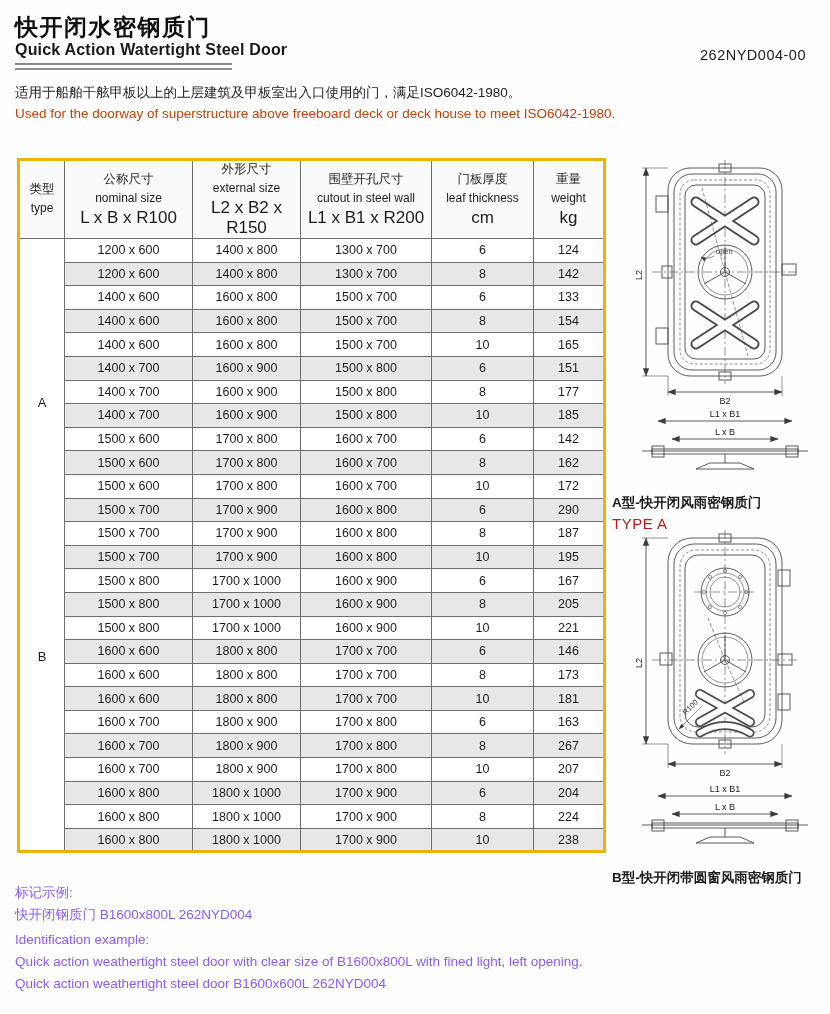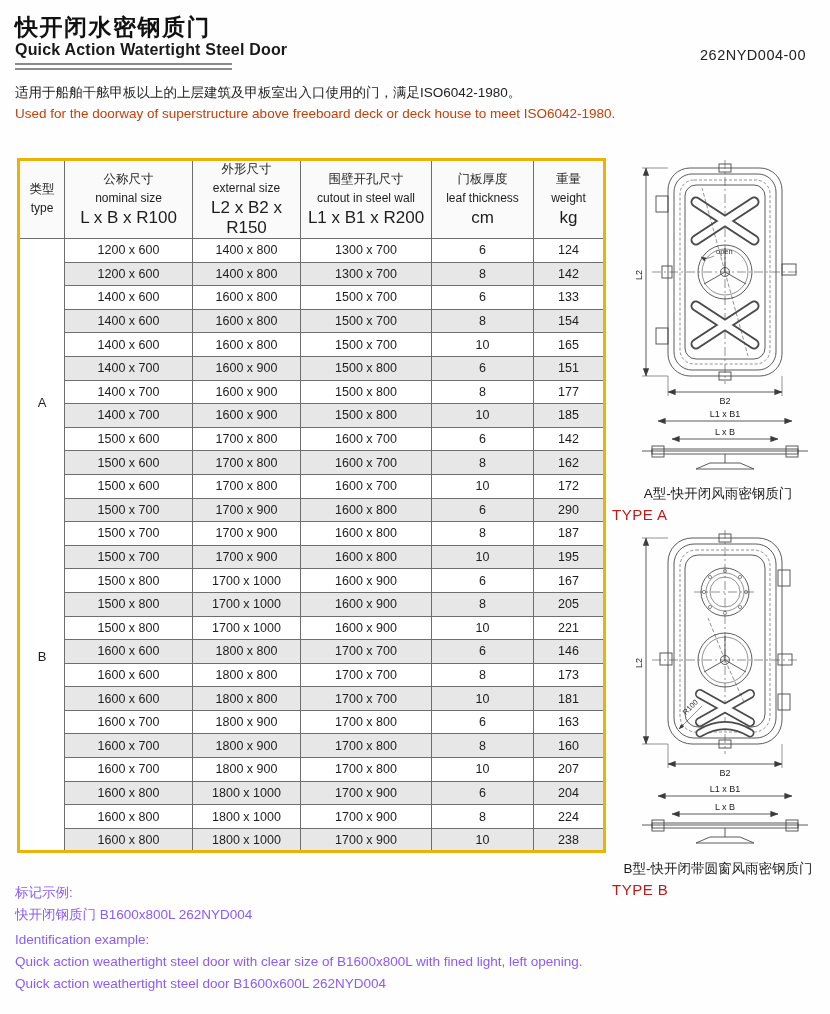--- a/index.html
+++ b/index.html
@@ -37,21 +37,21 @@
   .type-label { position:absolute; left:0; width:100%; text-align:center;
                 font-size:13px; color:#1d1d1d; }
   .type-label.pos-0 { top:25.5%; }
   .type-label.pos-1 { top:67%; }
 
   
   .figure { position:absolute; width:212px; }
   .figure-a { left:612px; top:158px; }
   .figure-b { left:612px; top:526px; }
   .figure svg { display:block; }
-  .fig-caption-cn { text-align:center; font-size:13.5px; color:#1b1b1b; margin-top:12px; }
+  .fig-caption-cn { text-align:left; font-size:13.5px; color:#1b1b1b; margin-top:21px;font-weight:bold; }
   .fig-caption-en { font-size:15px; color:#b91c1c; margin-top:3px;
                     letter-spacing:0.5px; }
   .drawing { stroke:#4a4a4a; fill:none; stroke-width:0.9; }
   .thin    { stroke-width:0.6; }
   .dimtxt  { font-size:9px; fill:#222; stroke:none; }
   .smalltxt{ font-size:7.5px; fill:#333; stroke:none; }
 
   
   .footer { position:absolute; left:15px; top:882px; width:805px; }
   .f-line { font-size:13.5px; color:#8b5cf6; line-height:22px; }
@@ -264,21 +264,21 @@
             <td>1800 x 900</td>
             <td>1700 x 800</td>
             <td>6</td>
             <td>163</td>
           </tr>
           <tr class="alt">
             <td>1600 x 700</td>
             <td>1800 x 900</td>
             <td>1700 x 800</td>
             <td>8</td>
-            <td>160</td>
+            <td>267</td>
           </tr>
           <tr>
             <td>1600 x 700</td>
             <td>1800 x 900</td>
             <td>1700 x 800</td>
             <td>10</td>
             <td>207</td>
           </tr>
           <tr class="alt">
             <td>1600 x 800</td>
@@ -457,21 +457,20 @@
       <g>
         <rect class="drawing" x="40" y="297" width="146" height="5"></rect>
         <rect class="drawing" x="40" y="294" width="12" height="11" fill="#ededed"></rect>
         <rect class="drawing" x="174" y="294" width="12" height="11" fill="#ededed"></rect>
         <line class="drawing" x1="30" y1="299" x2="196" y2="299"></line>
         <line class="drawing" x1="113" y1="302" x2="113" y2="311"></line>
         <path class="drawing" d="M84,317 L142,317 L128,311 L98,311 Z"></path>
       </g>
     </svg>
     <div class="fig-caption-cn">B型-快开闭带圆窗风雨密钢质门</div>
-    <div class="fig-caption-en">TYPE B</div>
   </div>
 
   <div class="footer">
     <div class="f-line">标记示例:</div>
     <div class="f-line">快开闭钢质门 B1600x800L 262NYD004</div>
     <div class="f-line f-gap">Identification example:</div>
     <div class="f-line">Quick action weathertight steel door with clear size of B1600x800L with fined light, left opening.</div>
     <div class="f-line">Quick action weathertight steel door B1600x600L 262NYD004</div>
   </div>
 

